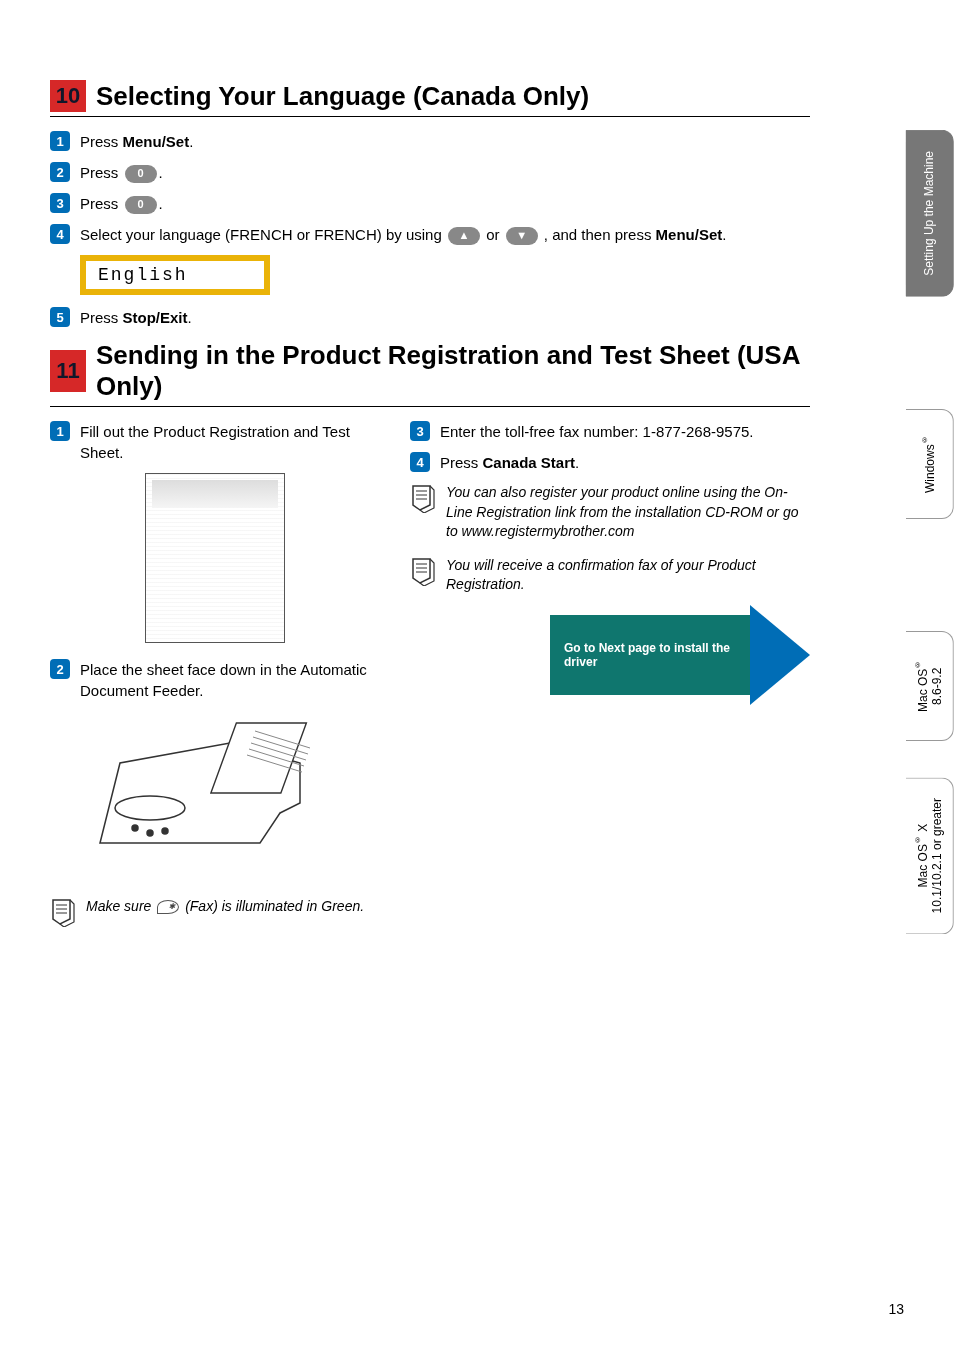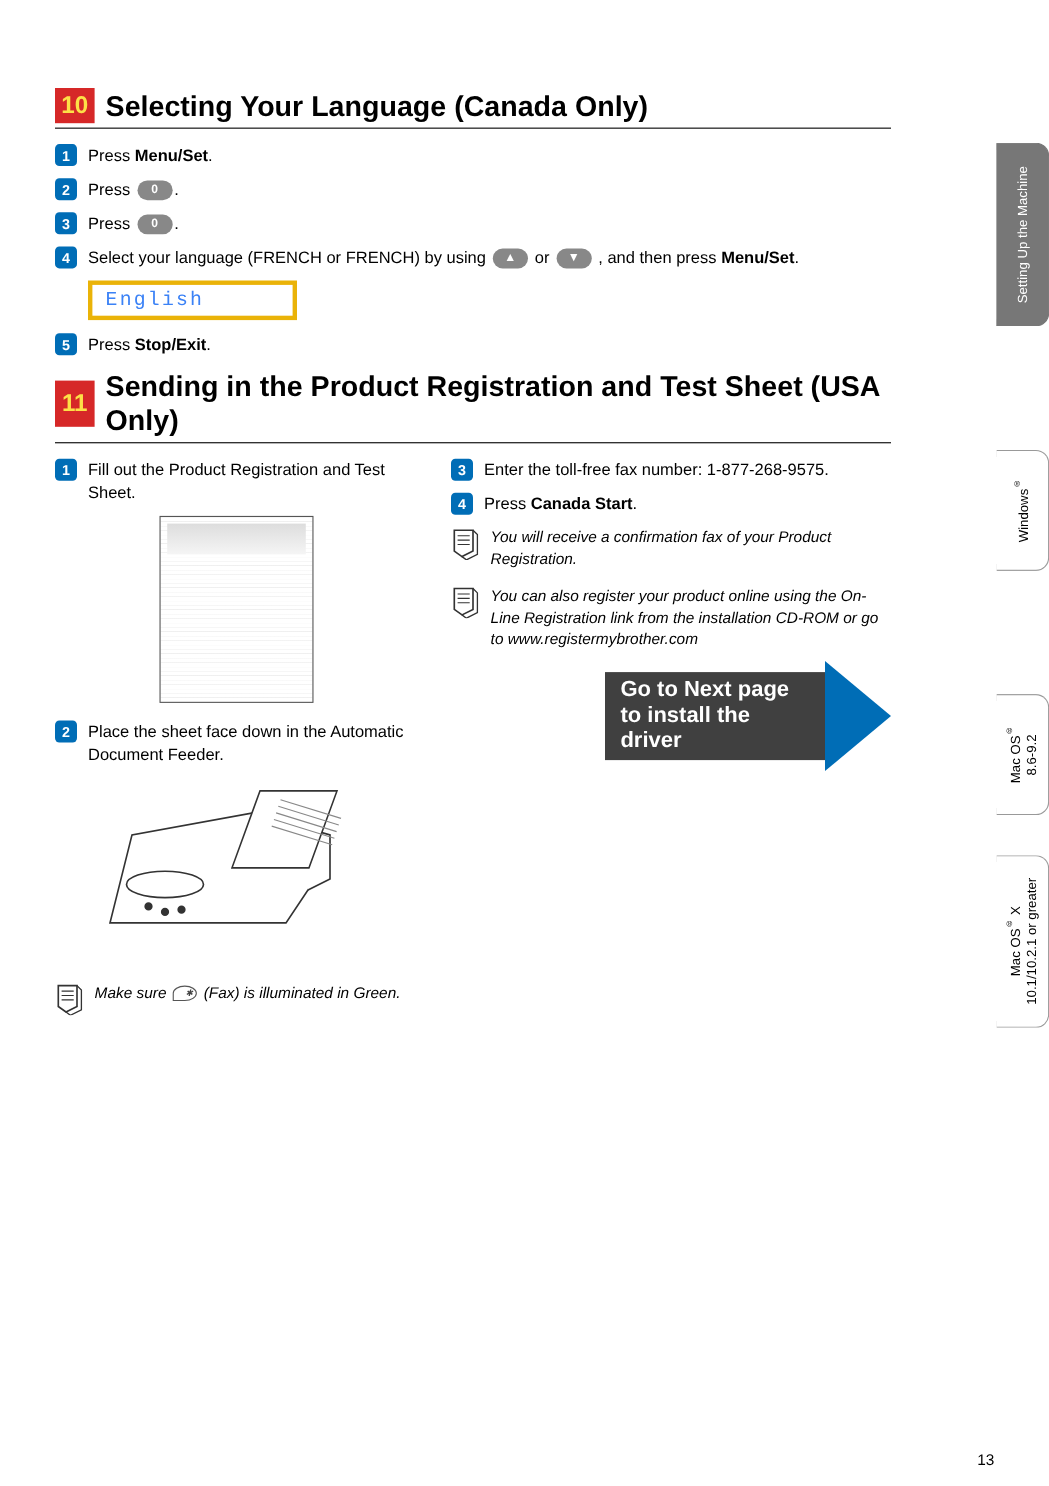--- a/index.html
+++ b/index.html
@@ -18,21 +18,21 @@
   }
   .section-header {
     display: flex;
     align-items: center;
     border-bottom: 1px solid #000;
     margin-bottom: 14px;
     padding-bottom: 4px;
   }
   .section-number {
     background: #d62828;
-    color: #fde047;
+    color: #0f172a;
     font-weight: bold;
     font-size: 22px;
     width: 36px;
     height: 32px;
     display: flex;
     align-items: center;
     justify-content: center;
     margin-right: 10px;
     flex-shrink: 0;
   }
@@ -72,22 +72,22 @@
     height: 18px;
     vertical-align: middle;
     margin: 0 2px;
   }
   .key-oval .inner {
     color: #fff;
     font-size: 11px;
     font-weight: bold;
   }
   .lcd-box {
-    border: 4px solid #eab308;
-    color: #3b82f6;
+    border: 6px solid #eab308;
+    color: #000000;
     font-family: "Courier New", monospace;
     font-size: 18px;
     letter-spacing: 2px;
     padding: 4px 12px;
     width: 190px;
     margin: 6px 0 12px 30px;
   }
   .section-11 {
     margin-top: 12px;
   }
@@ -137,24 +137,24 @@
     line-height: 1.4;
   }
   .arrow-box {
     position: relative;
     margin-top: 20px;
     margin-left: 140px;
     width: 260px;
     height: 80px;
   }
   .arrow-box .body {
-    background: #404040;
+    background: #0f766e;
     color: #fff;
     font-weight: bold;
-    font-size: 20px;
+    font-size: 12px;
     padding: 26px 14px;
     width: 200px;
     height: 80px;
     display: flex;
     align-items: center;
   }
   .arrow-box .tip {
     position: absolute;
     right: 0;
     top: -10px;
@@ -187,21 +187,21 @@
     justify-content: center;
   }
   .tab.active {
     background: #777;
     color: #fff;
     border-color: #777;
   }
   .tab.gap { border: none; min-height: 40px; padding:0; }
   .page-number {
     position: absolute;
-    bottom: 16px;
+    bottom: 34px;
     right: 50px;
     font-size: 14px;
   }
   .fax-icon {
     display: inline-block;
     border: 1px solid #555;
     border-radius: 50% 50% 50% 0;
     width: 22px; height: 14px;
     vertical-align: middle;
     margin: 0 2px;
@@ -350,32 +350,32 @@
         </div>
 
         <div class="note-row">
           <svg class="note-icon" viewBox="0 0 26 30">
             <path d="M3 3 L20 3 L20 22 L10 27 L3 22 Z" fill="#fff" stroke="#333" stroke-width="1.5"></path>
             <path d="M20 3 L24 7 L24 25 L14 30 L10 27" fill="none" stroke="#333" stroke-width="1.2"></path>
             <line x1="6" y1="8" x2="17" y2="8" stroke="#333"></line>
             <line x1="6" y1="12" x2="17" y2="12" stroke="#333"></line>
             <line x1="6" y1="16" x2="17" y2="16" stroke="#333"></line>
           </svg>
-          <div class="note-text">You will receive a confirmation fax of your Product Registration.</div>
+          <div class="note-text">You can also register your product online using the On-Line Registration link from the installation CD-ROM or go to www.registermybrother.com</div>
         </div>
 
         <div class="note-row">
           <svg class="note-icon" viewBox="0 0 26 30">
             <path d="M3 3 L20 3 L20 22 L10 27 L3 22 Z" fill="#fff" stroke="#333" stroke-width="1.5"></path>
             <path d="M20 3 L24 7 L24 25 L14 30 L10 27" fill="none" stroke="#333" stroke-width="1.2"></path>
             <line x1="6" y1="8" x2="17" y2="8" stroke="#333"></line>
             <line x1="6" y1="12" x2="17" y2="12" stroke="#333"></line>
             <line x1="6" y1="16" x2="17" y2="16" stroke="#333"></line>
           </svg>
-          <div class="note-text">You can also register your product online using the On-Line Registration link from the installation CD-ROM or go to www.registermybrother.com</div>
+          <div class="note-text">You will receive a confirmation fax of your Product Registration.</div>
         </div>
 
         <div class="arrow-box">
           <div class="body">
               <span>Go to Next page to install the driver</span>
             </div>
           <div class="tip"></div>
         </div>
       </div>
     </div>

